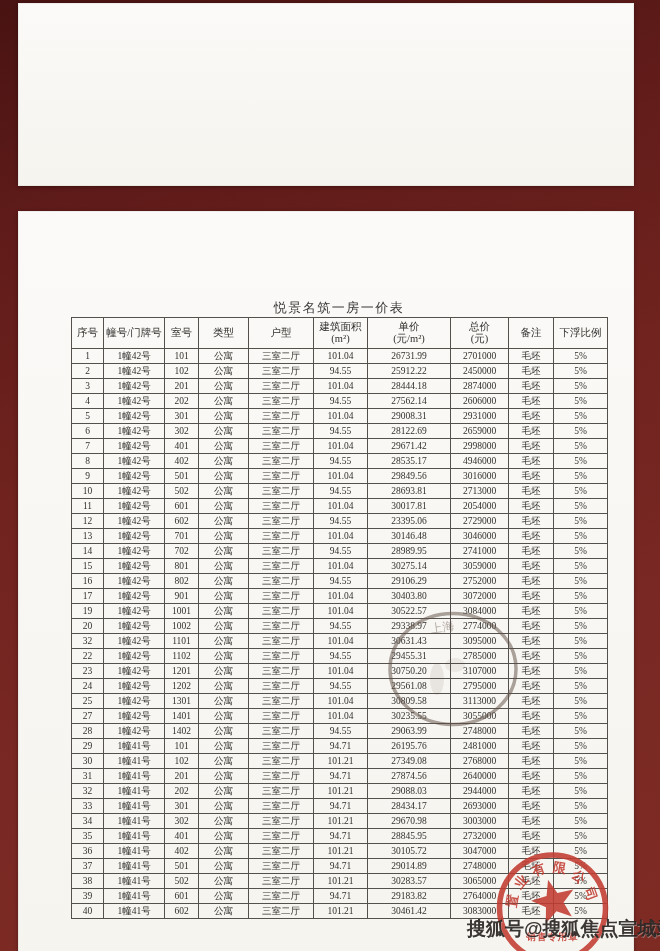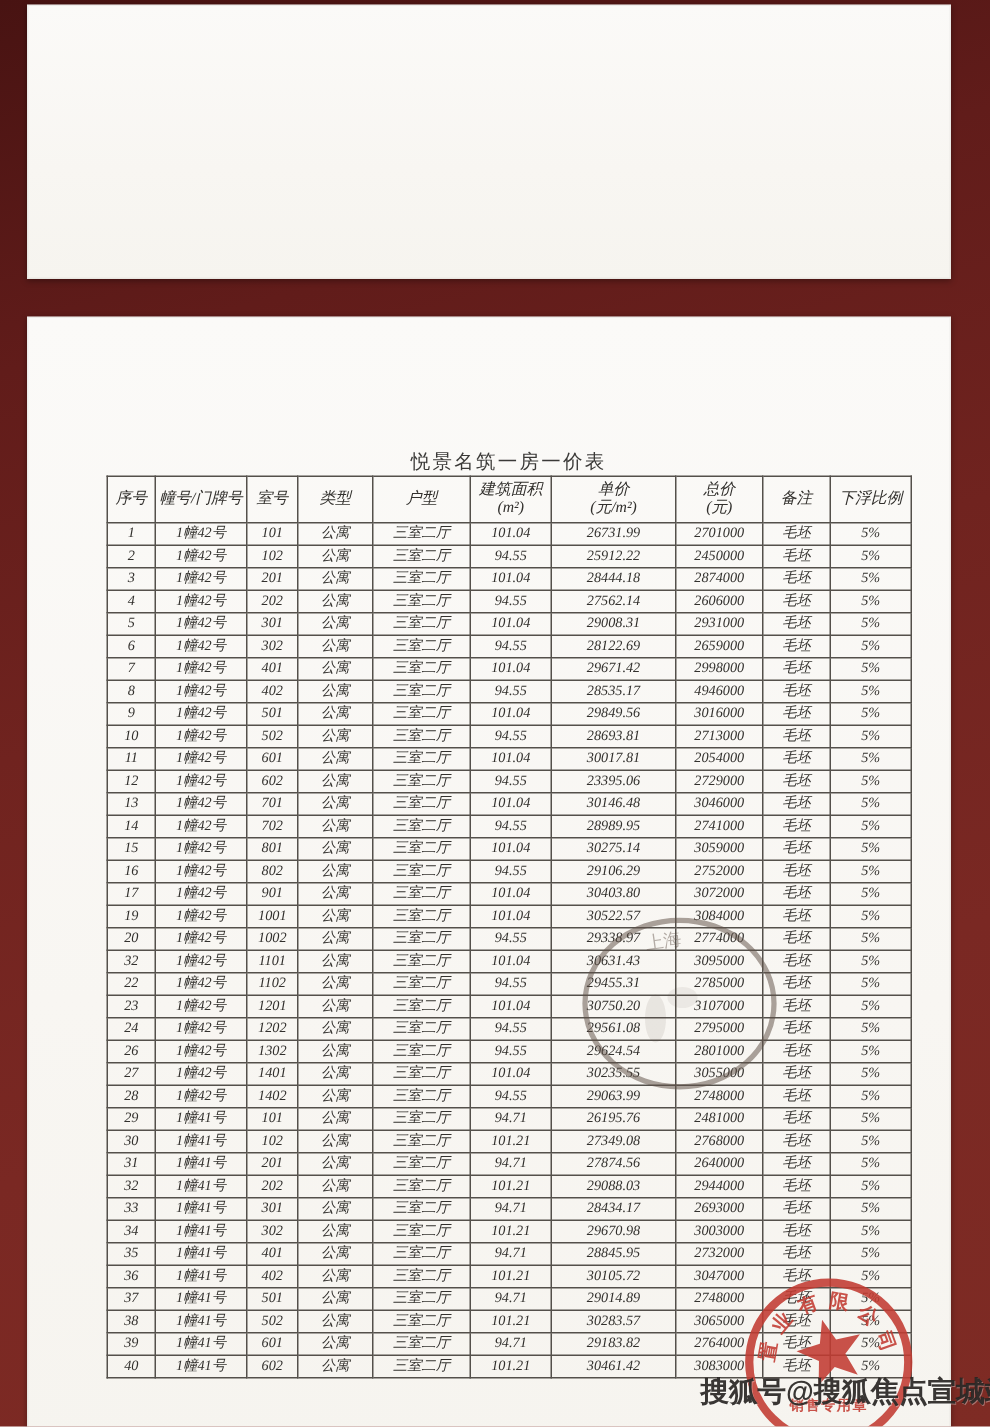--- a/index.html
+++ b/index.html
@@ -16,21 +16,20 @@
   .page-top{top:3px;height:183px;}
   .page-bottom{top:211px;height:760px;}
   .doc-title{
     position:absolute;left:53px;top:88px;width:536px;
     text-align:center;font-size:13px;letter-spacing:1.5px;color:#3b3a38;
   }
   table.price-table{
     position:absolute;left:53px;top:106px;width:536px;
     border-collapse:collapse;table-layout:fixed;
     background:transparent;
-    font-style:italic;
   }
   .price-table th,.price-table td{
     border:1px solid #54504b;
     text-align:center;vertical-align:middle;
     color:#32302d;padding:0;overflow:hidden;white-space:nowrap;
   }
   .price-table th{
     height:30px;font-weight:normal;font-size:10.5px;line-height:1.15;
   }
   .price-table td{
@@ -374,28 +373,28 @@
           <td>1202</td>
           <td>公寓</td>
           <td>三室二厅</td>
           <td>94.55</td>
           <td>29561.08</td>
           <td>2795000</td>
           <td>毛坯</td>
           <td>5%</td>
         </tr>
         <tr>
-          <td>26</td>
-          <td>1幢42号</td>
-          <td>1302</td>
-          <td>公寓</td>
-          <td>三室二厅</td>
-          <td>94.55</td>
-          <td>29624.54</td>
-          <td>2801000</td>
+          <td>25</td>
+          <td>1幢42号</td>
+          <td>1301</td>
+          <td>公寓</td>
+          <td>三室二厅</td>
+          <td>101.04</td>
+          <td>30809.58</td>
+          <td>3113000</td>
           <td>毛坯</td>
           <td>5%</td>
         </tr>
         <tr>
           <td>27</td>
           <td>1幢42号</td>
           <td>1401</td>
           <td>公寓</td>
           <td>三室二厅</td>
           <td>101.04</td>

